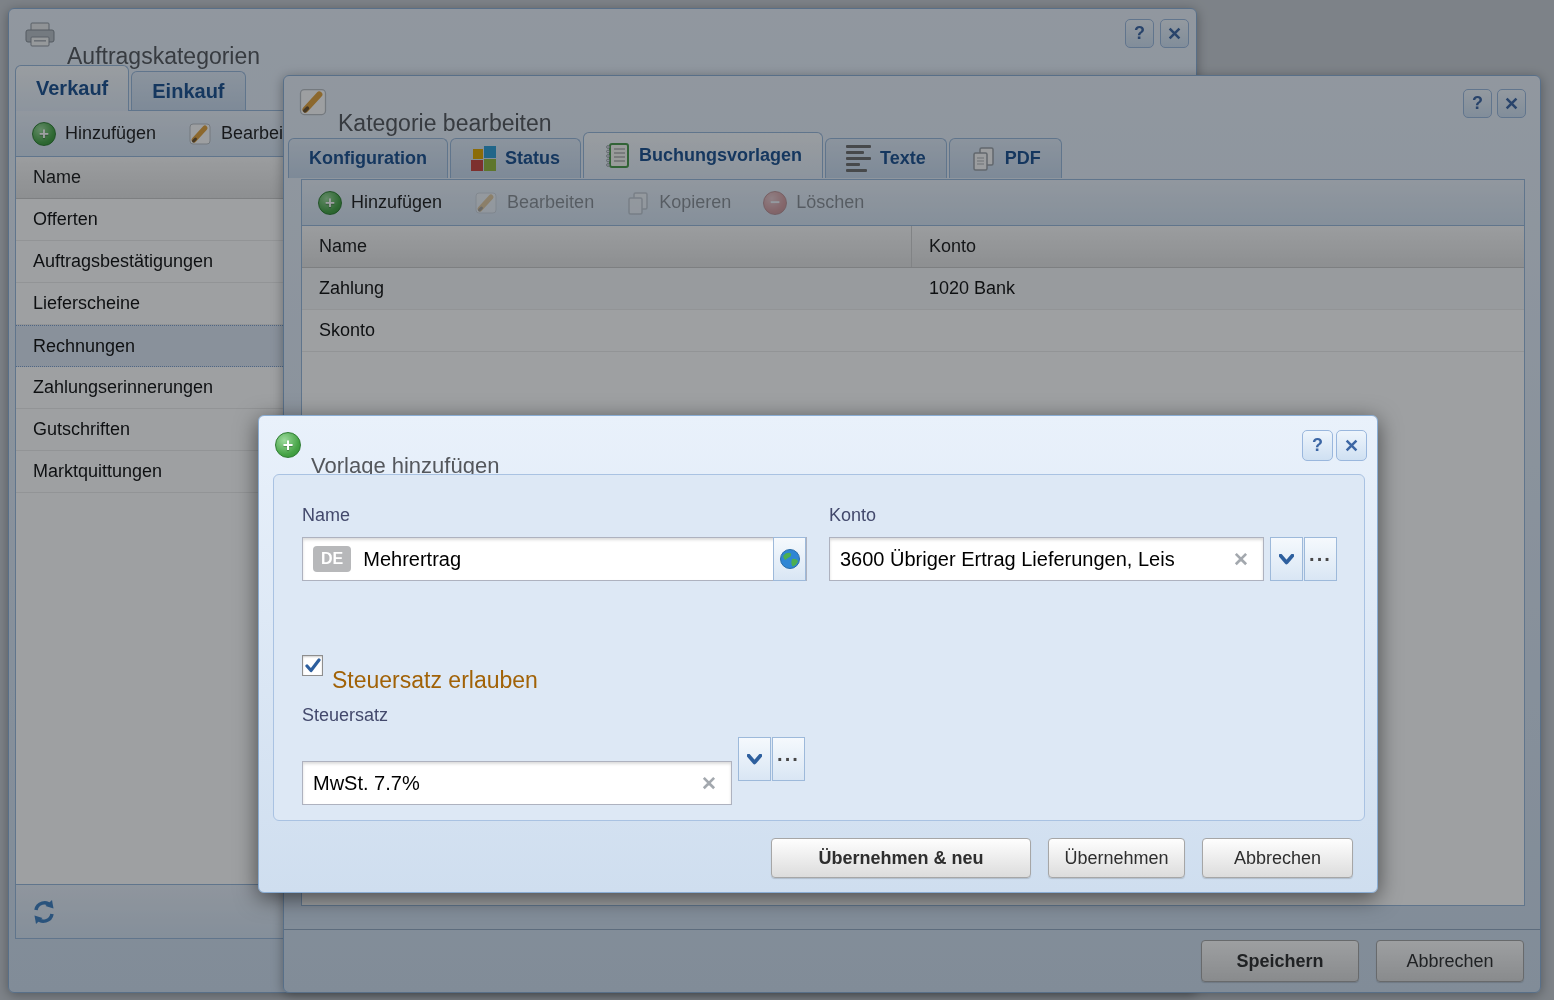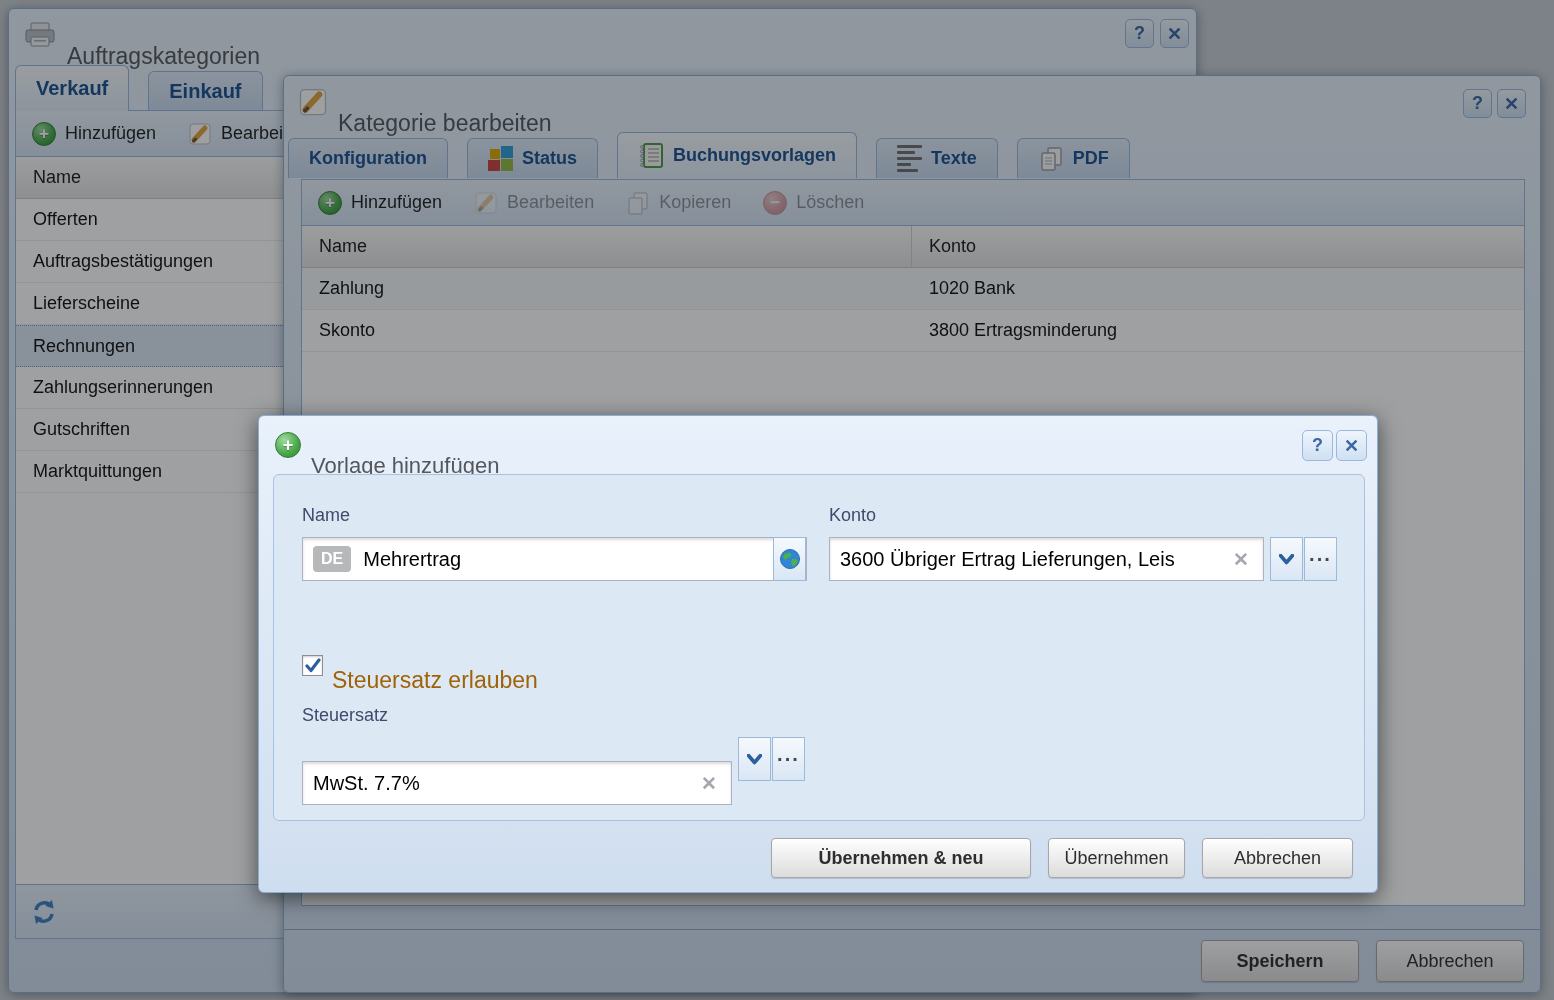--- a/index.html
+++ b/index.html
@@ -11,21 +11,21 @@
             border:1px solid #8aadd4; border-radius:6px;
             box-shadow:0 2px 12px rgba(0,0,0,.35); }
   .win-header { position:relative; display:flex; align-items:center; padding-left:14px; }
   .win-title { font-size:23px; color:#54575c; margin-left:10px; white-space:nowrap;margin-top:42px; }
   .chrome-btn { position:absolute; width:29px; height:29px; border-radius:5px;
                 background:linear-gradient(#eef5fc,#cfe0f2); border:1px solid #9ab7dd;
                 color:#3c66a4; font-weight:bold; font-size:18px;
                 display:flex; align-items:center; justify-content:center; cursor:pointer; }
 
   
-  .tabbar { position:absolute; display:flex; align-items:flex-end; gap:19px; }
+  .tabbar { position:absolute; display:flex; align-items:flex-end; gap:2px; }
   .tab { height:40px; padding:0 20px; display:flex; align-items:center; gap:9px;
          background:linear-gradient(#e0ebf8,#c9daee); border:1px solid #98b7da; border-bottom:none;
          border-radius:6px 6px 0 0; color:#1c518f; font-weight:bold; white-space:nowrap; cursor:pointer; }
   .tab.active { height:46px; background:linear-gradient(#f7fafd,#e2ecf8); z-index:3; }
 
   
   .gridpanel { position:absolute; background:#fff; border:1px solid #98b7da;
                display:flex; flex-direction:column; overflow:hidden; }
   .toolbar { height:46px; flex:0 0 46px; background:linear-gradient(#eaf1fa,#d6e4f3);
              border-bottom:1px solid #98b7da; display:flex; align-items:center;
@@ -282,21 +282,20 @@
     <div class="grid-header">
       <div class="cell col-name col-split">Name</div>
       <div class="cell" style="flex:1;">Konto</div>
     </div>
     <div class="grid-row" style="background:#f6f7f8;">
       <div class="cell col-name">Zahlung</div>
       <div class="cell" style="flex:1;">1020 Bank</div>
     </div>
     <div class="grid-row">
       <div class="cell col-name">Skonto</div>
-      <div class="cell" style="flex:1;">3800 Ertragsminderung</div>
     </div>
     <div class="grid-fill"></div>
   </div>
 
   <div id="edit-footer">
     <div class="btn primary" style="width:158px;">Speichern</div>
     <div class="btn" style="width:148px;">Abbrechen</div>
   </div>
 </div>
 

